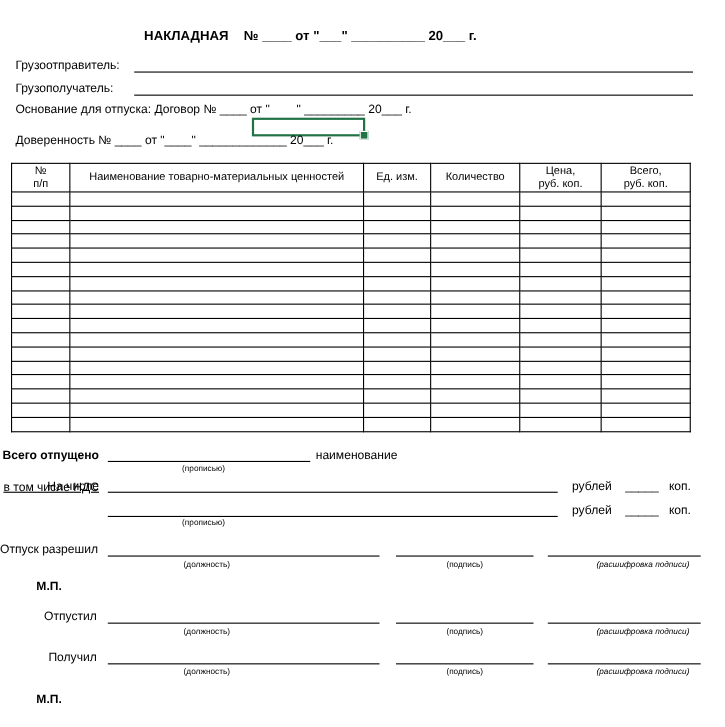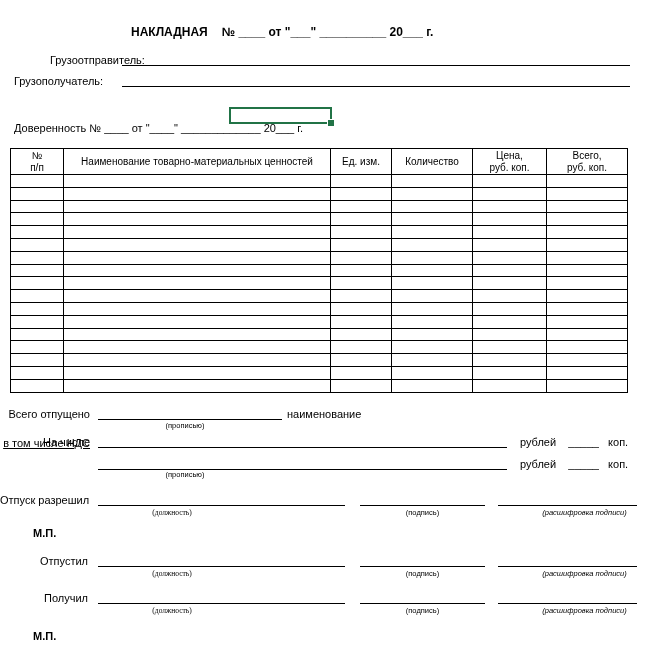--- a/index.html
+++ b/index.html
@@ -29,39 +29,40 @@
        background:#217346;border:1px solid #fff;}
 
   
   .sigrow{position:absolute;left:0;width:550px;height:30px;}
   .sigrow .slabel{position:absolute;left:0;top:0;width:88px;text-align:right;white-space:nowrap;}
   .sigrow .ln{position:absolute;top:11px;height:0;border-top:1px solid #000;}
   .sigrow .l1{left:98px;width:247px;}
   .sigrow .l2{left:360px;width:125px;}
   .sigrow .l3{left:498px;width:139px;}
   .sigrow .cap{position:absolute;top:14px;font-size:7.5px;text-align:center;}
-  .sigrow .c1{left:82px;width:180px;font-family:Liberation Serif, serif;}
+  .sigrow .c1{left:98px;width:180px;}
   .sigrow .c2{left:360px;width:125px;}
   .sigrow .c3{left:515px;width:139px;font-style:italic;}
 </style>
 </head>
 <body>
 
 <div id="page">
 
   <div id="title" class="abs bold">
     <span>НАКЛАДНАЯ</span><span class="suffix">№ ____  от "___" __________ 20___ г.</span>
   </div>
 
-  <div class="abs" style="left:14px;top:54px;margin-left:36px;">Грузоотправитель:</div>
+  <div class="abs" style="left:14px;top:54px;">Грузоотправитель:</div>
   <div class="rline" style="left:122px;top:65px;width:508px;"></div>
 
   <div class="abs" style="left:14px;top:75px;">Грузополучатель:</div>
   <div class="rline" style="left:122px;top:86px;width:508px;"></div>
 
+  <div class="abs" style="left:14px;top:94px;">Основание для отпуска: Договор № ____ от "&nbsp;&nbsp;&nbsp;&nbsp;&nbsp;&nbsp;&nbsp;&nbsp;" _________ 20___ г.</div>
 
   <div id="sel" style="border-color: rgb(33, 115, 70);">
     <div class="handle" style="background: rgb(33, 115, 70);"></div>
   </div>
 
   <div class="abs" style="left:14px;top:122px;">Доверенность № ____ от "____" _____________ 20___ г.</div>
 
   <table id="items">
     <colgroup>
         <col style="width: 53px;">
@@ -217,21 +218,21 @@
           <td></td>
           <td></td>
           <td></td>
           <td></td>
           <td></td>
           <td></td>
         </tr>
       </tbody>
   </table>
 
-  <div class="abs ralign" style="left:0;top:408px;width:90px;">Всего отпущено</div>
+  <div class="abs ralign" style="left:0;top:408px;width:90px;font-weight:bold;">Всего отпущено</div>
   <div class="rline" style="left:98px;top:419px;width:184px;"></div>
   <div class="abs" style="left:287px;top:408px;">наименование</div>
   <div class="abs small" style="left:135px;top:421px;width:100px;text-align:center;">(прописью)</div>
 
   <div class="abs ralign" style="left:0;top:436px;width:90px;">На числе</div>
   <div class="rline" style="left:98px;top:447px;width:409px;"></div>
   <div class="abs" style="left:520px;top:436px;">рублей&nbsp;&nbsp;&nbsp;&nbsp;_____&nbsp;&nbsp;&nbsp;коп.</div>
 
   <div class="abs ralign" style="left:0;top:437px;width:90px;text-decoration:underline;">в том числе НДС</div>
   <div class="rline" style="left:98px;top:469px;width:409px;"></div>

